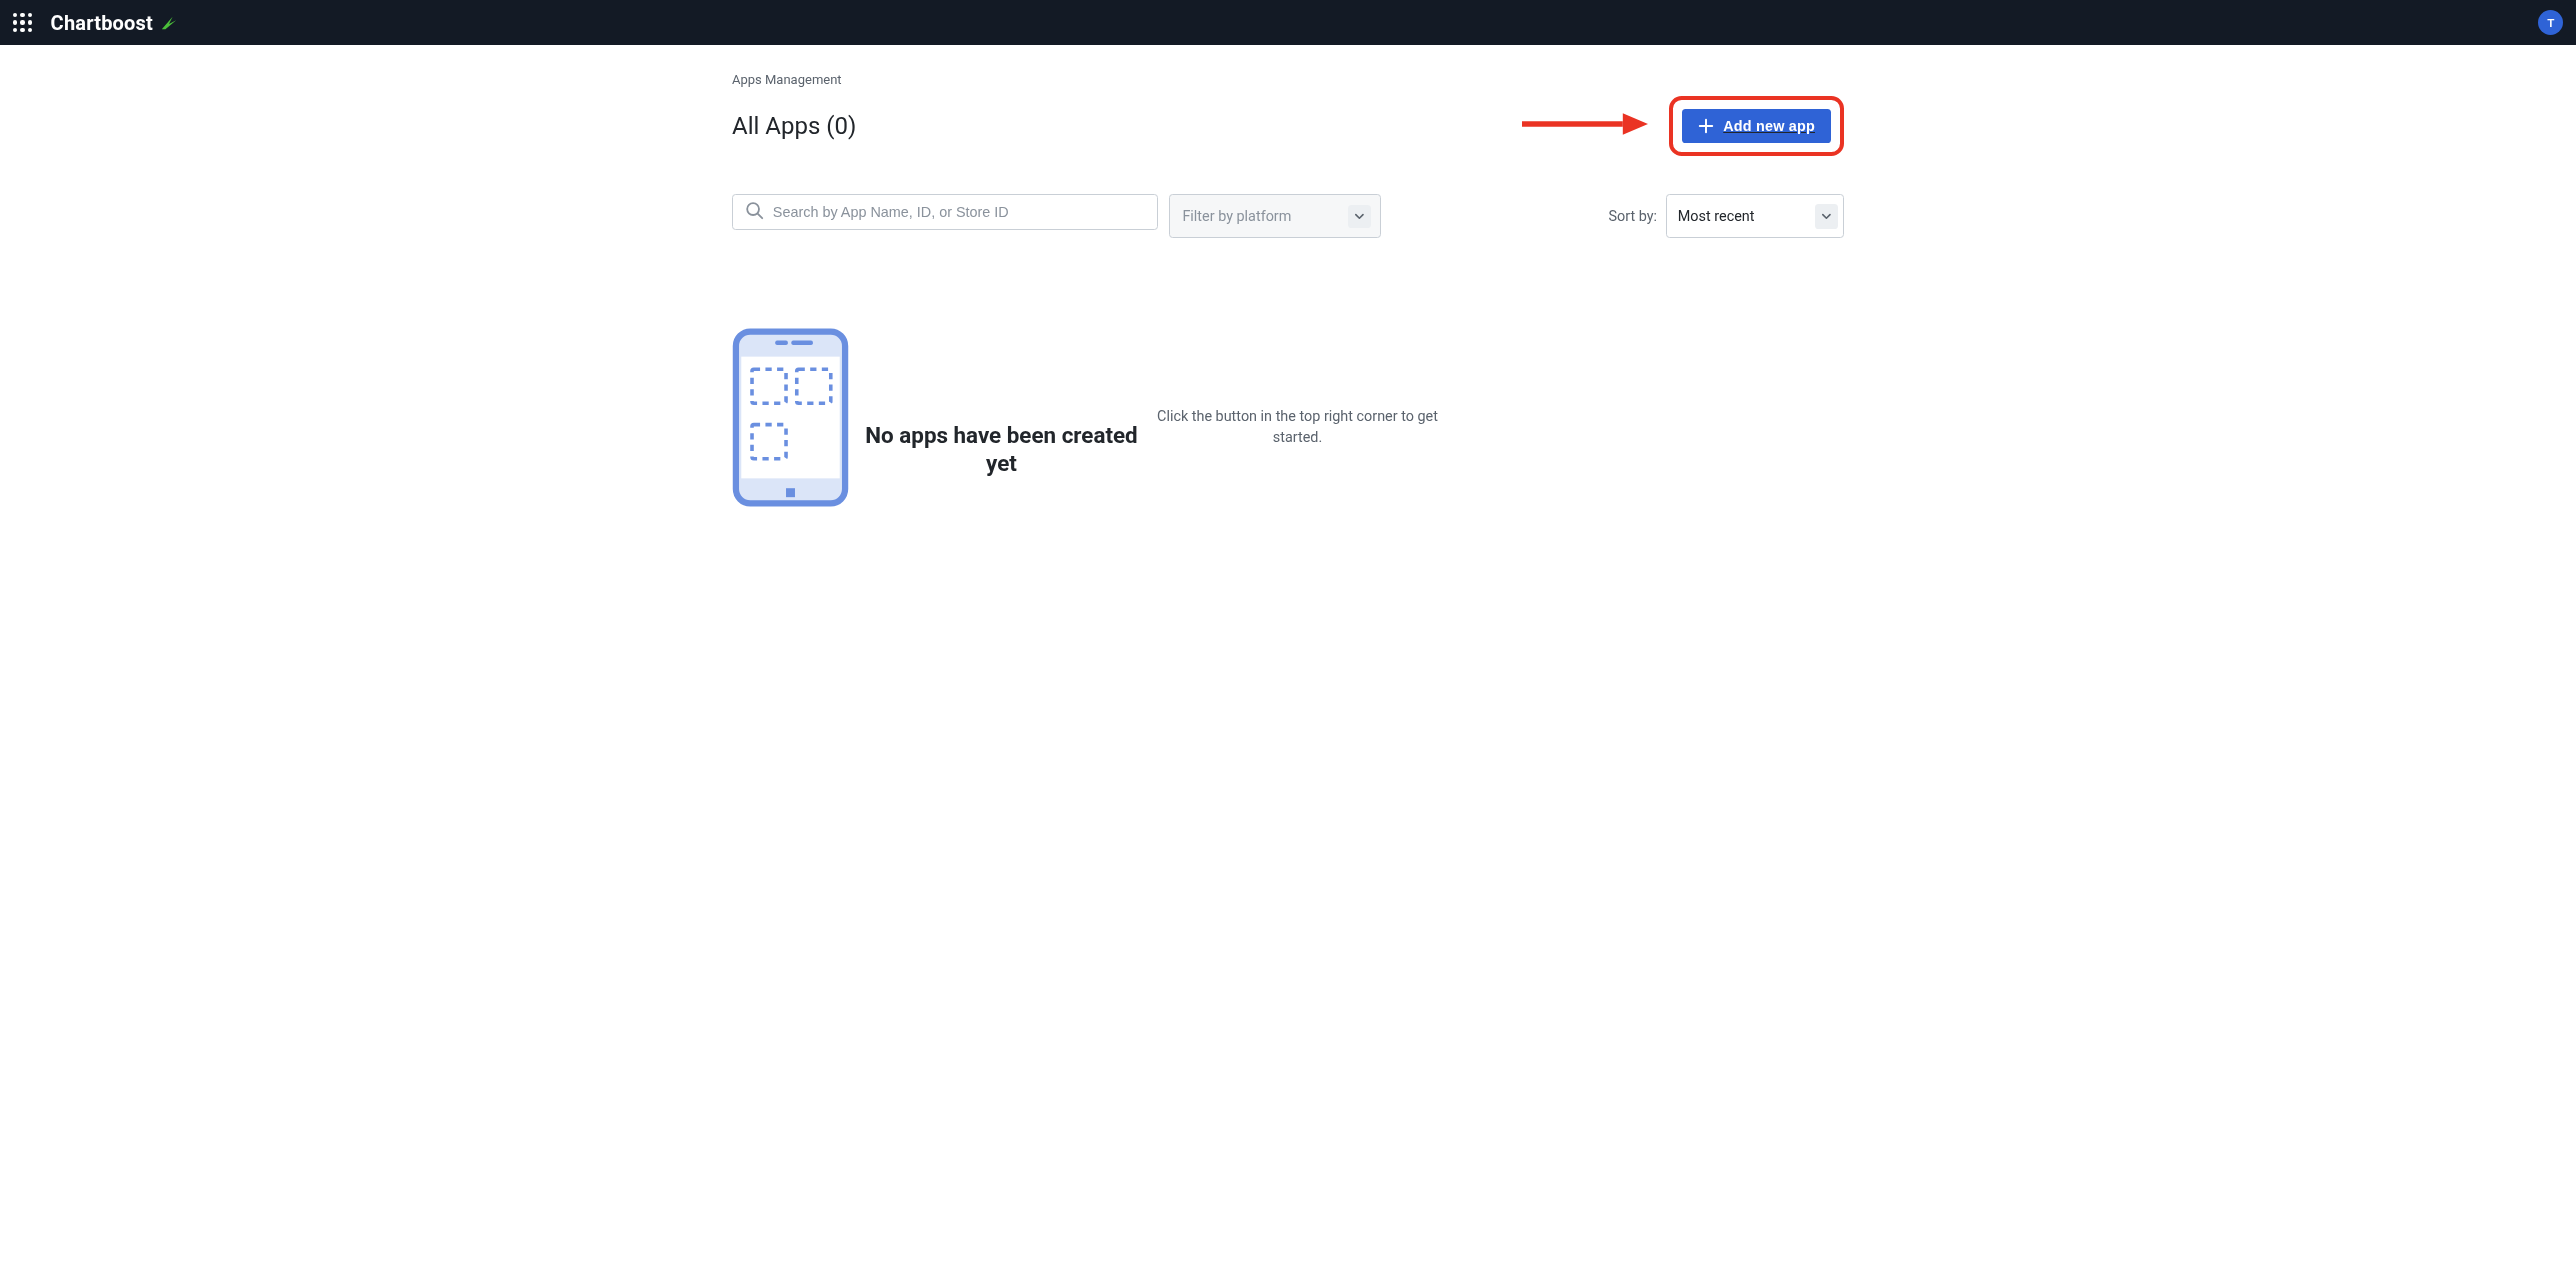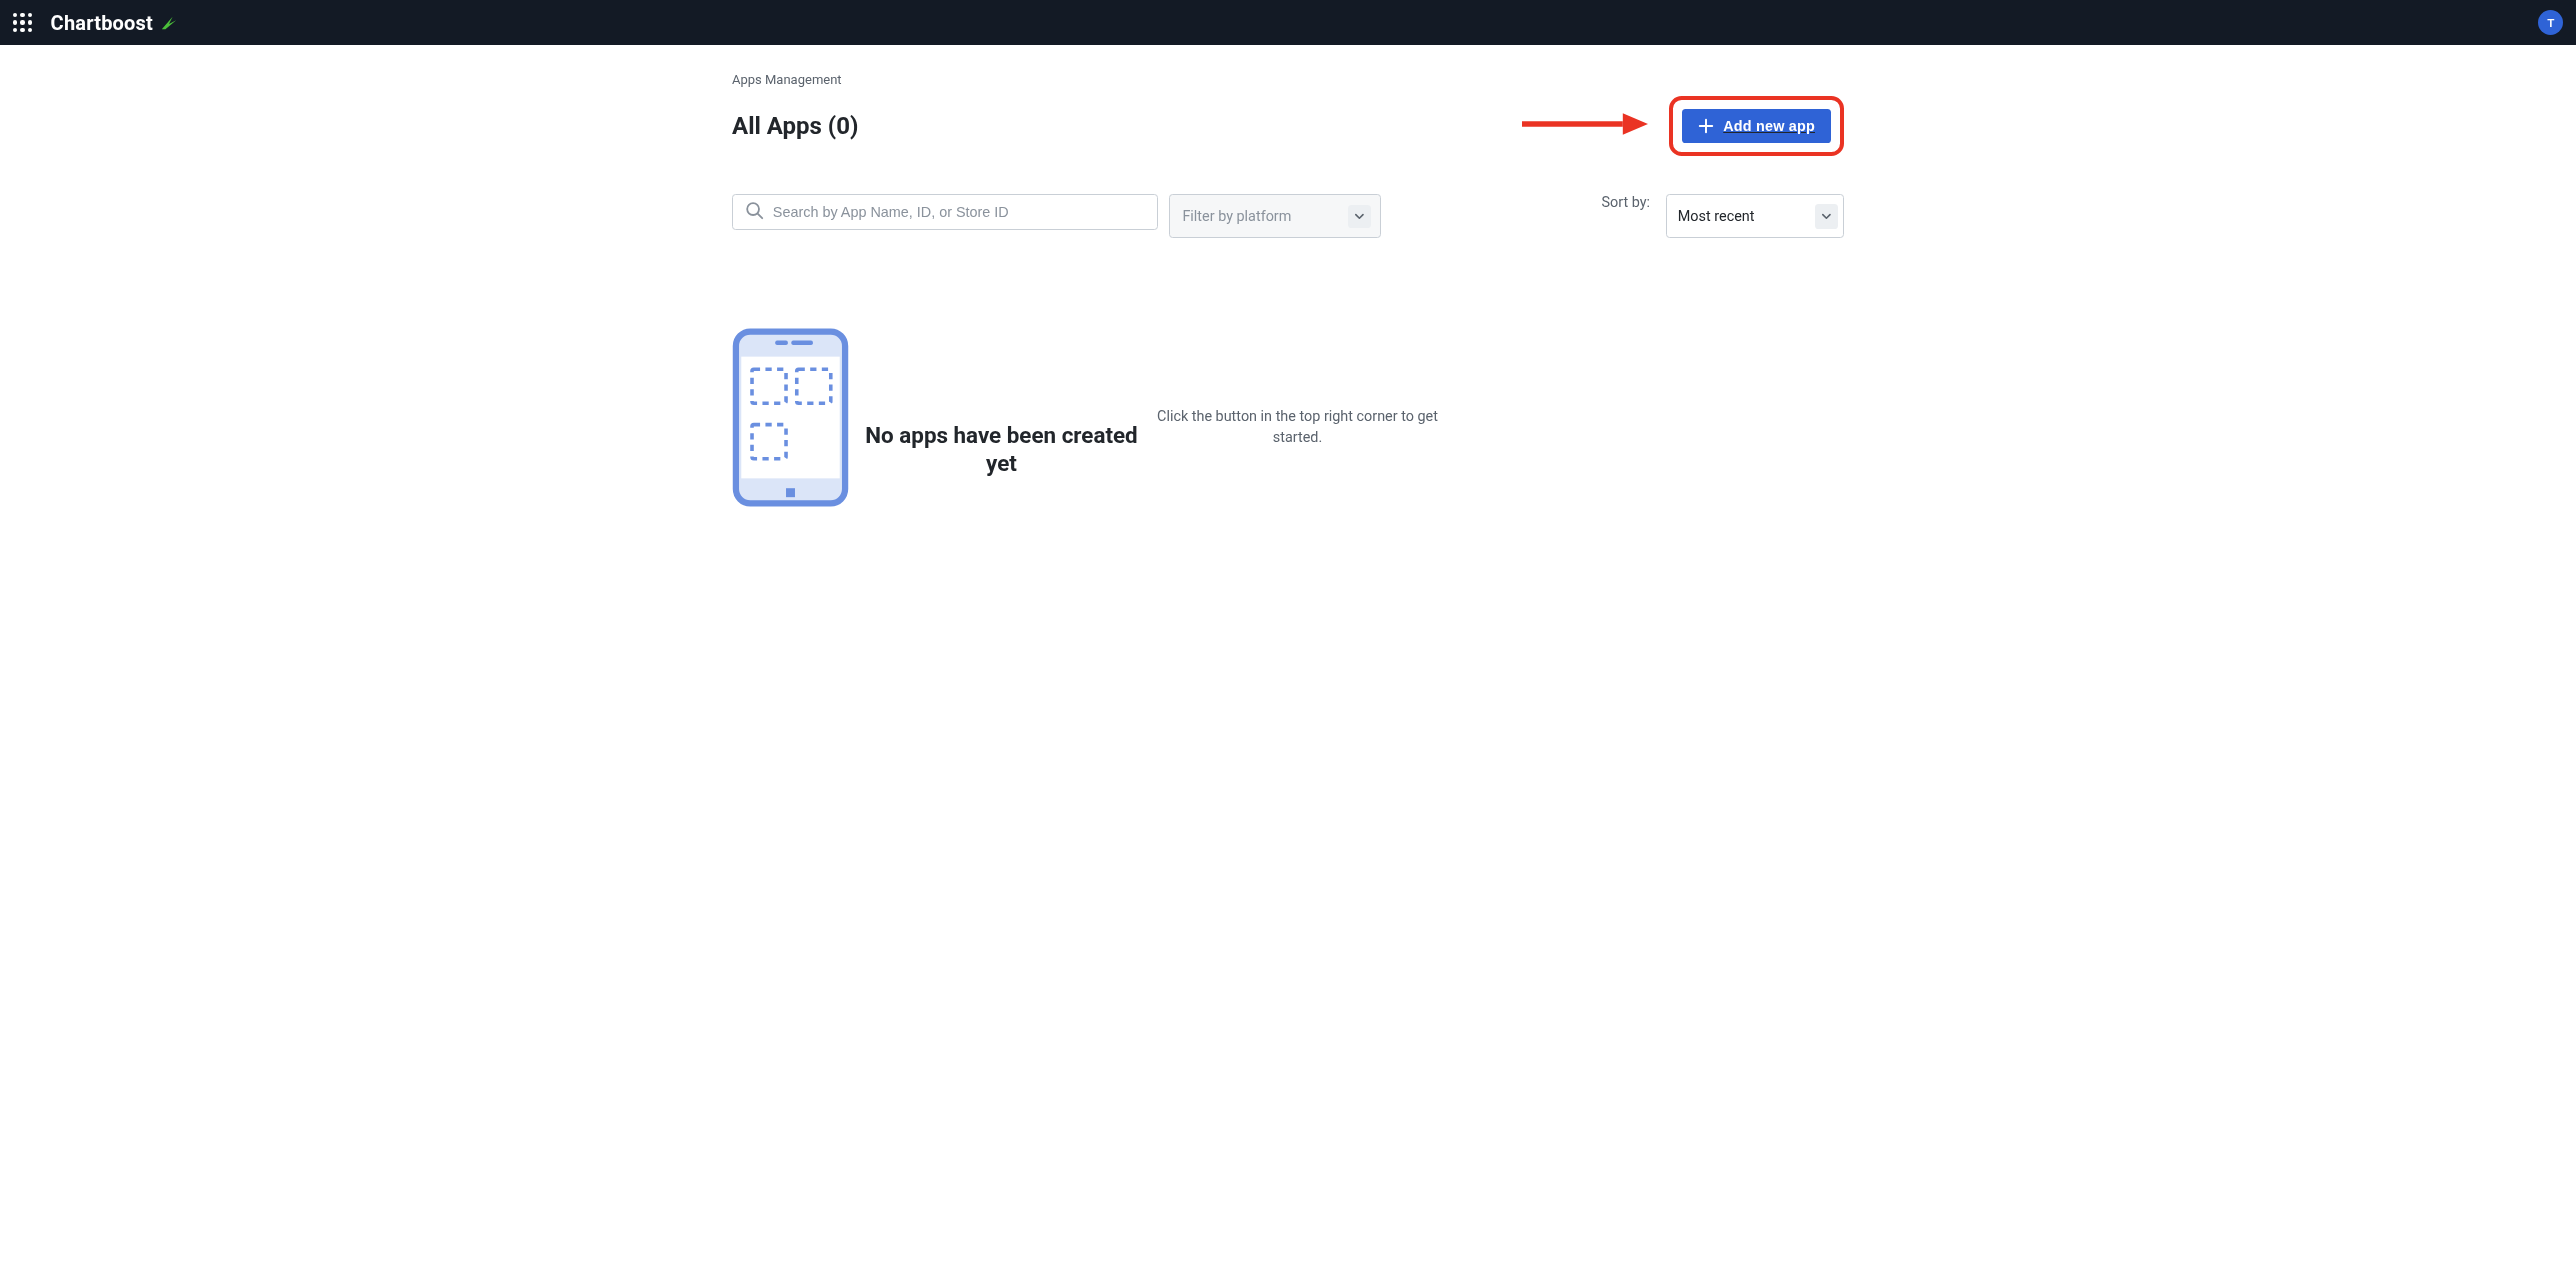--- a/index.html
+++ b/index.html
@@ -32,21 +32,21 @@
     background:#2f63d6; color:#fff; font-size:11.7px; font-weight:600;
     display:flex; align-items:center; justify-content:center;
   }
   .page {
     max-width: 1112px;
     margin: 0 auto;
     padding: 27px 0 54px;
   }
   .breadcrumb { font-size:13px; color:#5b636d; margin-bottom:9px; }
   .title-row { display:flex; align-items:center; justify-content:space-between; }
-  .page-title { font-size:24px; font-weight:700; color:#22262b; }
+  .page-title { font-size:24px; font-weight:400; color:#22262b; }
   .add-button-wrap {
     position: relative;
     padding: 13px;
     text-decoration: underline;
   }
   .add-button-highlight {
     position:absolute; inset:0;
     border:4.5px solid #ea3323; border-radius:12.6px;
     pointer-events:none;
   }
@@ -84,21 +84,21 @@
     display:flex; align-items:center; justify-content:space-between;
     width:212px; height:44px;
     border:0.9px solid #c9cfd6; border-radius:3.6px;
     background:#f6f7f8; padding:0 9px 0 12.6px;
     color:#8a929c; font-size:14.4px; cursor:pointer;
   }
   .platform-filter .chev-box {
     width:23px; height:23px; border-radius:3.6px;
     background:#eceff2; display:flex; align-items:center; justify-content:center;
   }
-  .sort-group { display:flex; gap:16px; }
+  .sort-group { display:flex; align-items:center; gap:9px; }
   .sort-label { font-size:14.4px; color:#5b636d; }
   .sort-select {
     display:flex; align-items:center; justify-content:space-between;
     width:178px; height:44px;
     border:0.9px solid #c9cfd6; border-radius:3.6px;
     background:#fff; padding:0 5.4px 0 10.8px;
     font-size:14.4px; color:#22262b; cursor:pointer;
   }
   .sort-select .chev-box {
     width:23px; height:25px; border-radius:3.6px;

